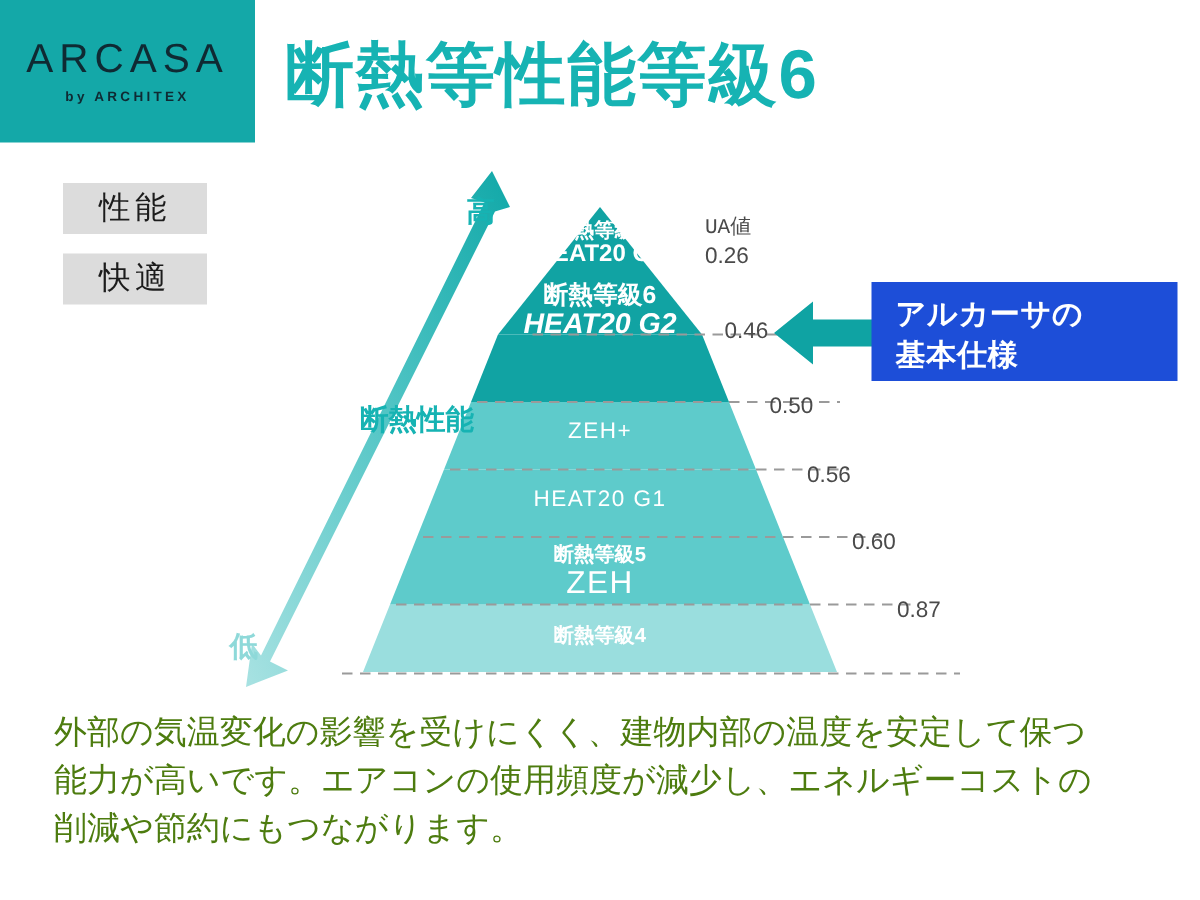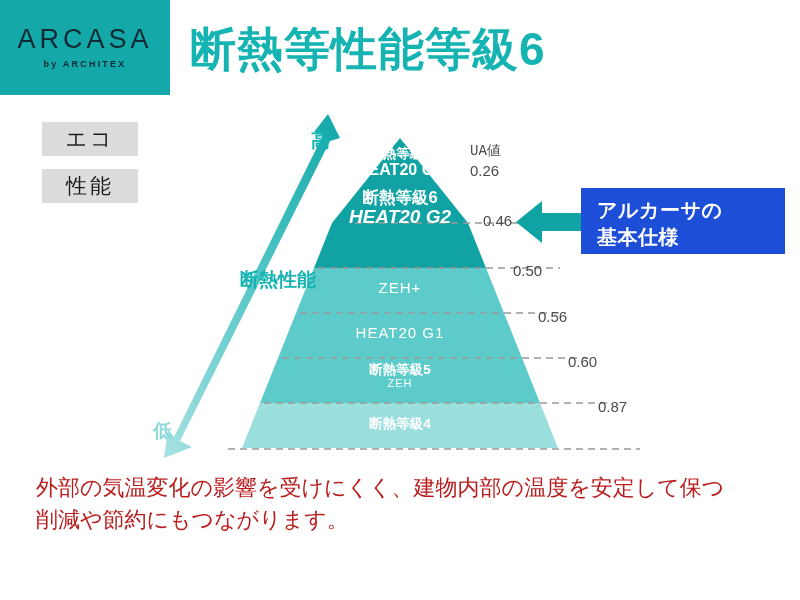--- a/index.html
+++ b/index.html
@@ -84,39 +84,39 @@
     background:#1d4ed8;color:#fff;
     font-size:20px;font-weight:bold;line-height:1.33;
     padding:9px 0 0 16px;box-sizing:border-box;
     letter-spacing:0.5px;
   }
   .callout-arrow{position:absolute;left:516px;top:199px;}
 
   
   .body-copy{
     position:absolute;left:36px;top:472px;width:740px;
-    font-size:22px;color:#b91c1c;line-height:1.45;
+    font-size:22px;color:#4d7c0f;line-height:1.45;
     letter-spacing:0px;
   }
   .body-copy div{white-space:nowrap;}
 </style>
 </head>
 <body>
 
 <div id="page">
 
   <div class="logo-block">
     <div class="logo-main">ARCASA</div>
     <div class="logo-sub">by ARCHITEX</div>
   </div>
   <div class="page-title">断熱等性能等級6</div>
 
   <div class="tags">
-    <div class="tag">エコ</div>
     <div class="tag">性能</div>
+    <div class="tag">快適</div>
   </div>
 
   <div class="chart">
 
     <svg width="800" height="365" viewBox="0 0 800 365">
       <defs>
         <linearGradient id="arrGrad" x1="0" y1="1" x2="1" y2="0">
           <stop offset="0%" stop-color="#a8e2e2"></stop>
           <stop offset="55%" stop-color="#4fc4c4"></stop>
           <stop offset="100%" stop-color="#11a8a8"></stop>
@@ -164,21 +164,21 @@
     <div class="tier-label reg" style="left:400px;top:180px;">
       <div>ZEH+</div>
     </div>
 
     <div class="tier-label reg" style="left:400px;top:225px;">
       <div>HEAT20 G1</div>
     </div>
 
     <div class="tier-label jp" style="left:400px;top:262px;">
       <div>断熱等級5</div>
-      <div style="font-size:11px;font-weight:normal;letter-spacing:1px;">ZEH</div>
+      <div style="font-size:21px;font-weight:normal;letter-spacing:1px;">ZEH</div>
     </div>
 
     <div class="tier-label jp" style="left:400px;top:316px;">
       <div>断熱等級4</div>
     </div>
 
     <div class="ua-cap" style="left:470px;top:42px;font-family:Liberation Mono, monospace;">UA値</div>
     <div class="ua-val" style="left:470px;top:62px;">0.26</div>
     <div class="ua-val" style="left:483px;top:112px;">0.46</div>
     <div class="ua-val" style="left:513px;top:162px;">0.50</div>
@@ -194,16 +194,17 @@
   <svg class="callout-arrow" width="70" height="46" viewBox="0 0 70 46">
     <polygon points="0,23 26,2 26,14 70,14 70,32 26,32 26,44" fill="#0fa3a3"></polygon>
   </svg>
   <div class="callout">
     <div>アルカーサの</div>
     <div>基本仕様</div>
   </div>
 
   <div class="body-copy">
     <div>外部の気温変化の影響を受けにくく、建物内部の温度を安定して保つ</div>
+    <div>能力が高いです。エアコンの使用頻度が減少し、エネルギーコストの</div>
     <div>削減や節約にもつながります。</div>
   </div>
 
 </div>
 
 </body></html>

